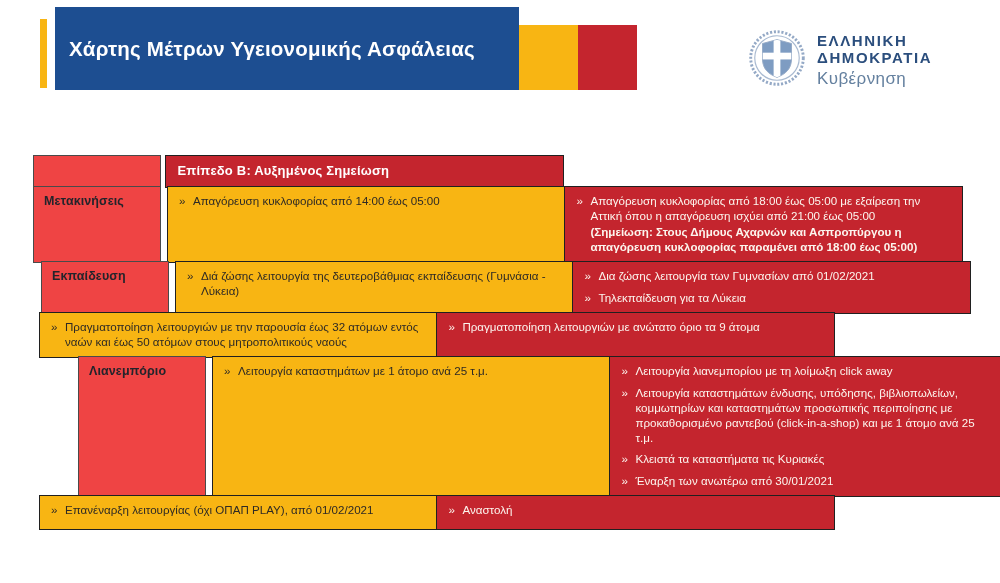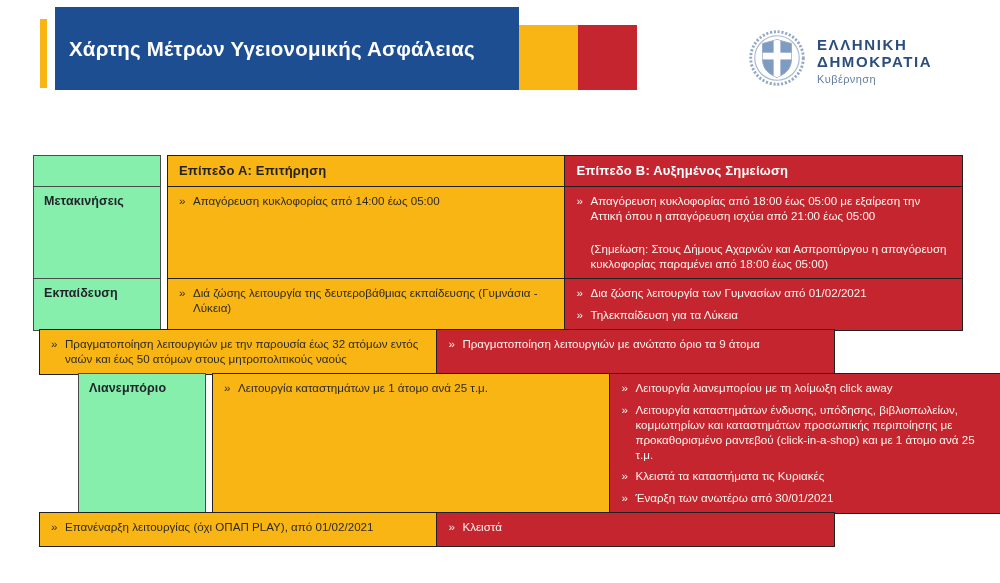--- a/index.html
+++ b/index.html
@@ -13,46 +13,46 @@
   .banner{
     position:absolute;left:55px;top:7px;width:464px;height:83px;background:#1D4E91;
     display:flex;flex-direction:column;justify-content:center;box-sizing:border-box;padding-left:14px;
   }
   .banner .t{color:#ffffff;font-weight:bold;font-size:20.5px;line-height:1.33;letter-spacing:0.2px;}
   .sq{position:absolute;top:25px;width:59px;height:65px;}
   .sq.y{left:519px;background:#F8B513;}
   .sq.r{left:578px;background:#C4252E;}
   .gov-logo{position:absolute;left:748px;top:29px;display:flex;align-items:center;gap:11px;}
   .gov-text .org{font-size:15px;font-weight:bold;letter-spacing:1.6px;color:#2B4E7D;}
-  .gov-text .sub{font-size:11px;color:#64809F;margin-top:3px;letter-spacing:0.4px;}
+  .gov-text .sub{font-size:17px;color:#64809F;margin-top:3px;letter-spacing:0.4px;}
   
   .measures{position:absolute;left:33px;top:155px;width:932px;}
   .trow{display:flex;align-items:stretch;margin-top:-1.6px;}
   .measures > .trow:first-child{margin-top:0;}
   .lcell{
-    width:128px;flex:0 0 128px;box-sizing:border-box;background:#86efac;
+    width:128px;flex:0 0 128px;box-sizing:border-box;background:#ef4444;
     border:1.6px solid #4A4A4A;padding:7px 8px 6px 10px;
     font-weight:bold;font-size:12.5px;color:#23242B;letter-spacing:0.1px;
   }
   .gut{width:6px;flex:0 0 6px;}
   .ccell{
     width:399px;flex:0 0 399px;box-sizing:border-box;border:1.6px solid #202020;
     padding:7px 12px 7px 11px;font-size:11.6px;line-height:1.28;
   }
   .ccell.a{background:#F8B513;color:#2E2A25;}
   .ccell.b{background:#C4252E;color:#FCF5EE;margin-left:-1.6px;}
   .hrow{height:33px;}
   .hrow .ccell{display:flex;align-items:center;padding-top:0;padding-bottom:0;font-weight:bold;font-size:13px;letter-spacing:0.2px;}
   .hrow .ccell.a{color:#25221C;}
   .hrow .ccell.b{color:#ffffff;}
-  .r0{min-height:73px;} .r1{min-height:49px;} .r2{min-height:45px;} .r3{min-height:126px;margin-left:45px;} .r4{min-height:35px;}
+  .r0{min-height:73px;} .r1{min-height:49px;margin-left:8px;} .r2{min-height:45px;} .r3{min-height:126px;margin-left:45px;} .r4{min-height:35px;}
   .item{display:flex;margin-top:7px;}
   .item:first-child{margin-top:0;}
   .item .mk{width:14px;flex:0 0 14px;}
-  .item.note{margin-top:18px;padding-left:14px;}
+  .item.note{margin-top:1px;padding-left:14px;font-weight:bold;}
   .item .tx{flex:1 1 auto;}
 </style>
 </head>
 <body>
 
 <div class="accent-strip"></div>
 
 <div class="banner">
   <div class="t">Χάρτης Μέτρων Υγειονομικής Ασφάλειας</div>
 </div>
@@ -78,21 +78,20 @@
   <div class="gov-text">
     <div class="org">ΕΛΛΗΝΙΚΗ ΔΗΜΟΚΡΑΤΙΑ</div>
     <div class="sub">Κυβέρνηση</div>
   </div>
 </div>
 
 <div class="measures">
   <div class="trow hrow">
     <div class="lcell"></div>
     <div class="gut"></div>
-    <div class="ccell a">Επίπεδο Α: Επιτήρηση</div>
     <div class="ccell b">Επίπεδο Β: Αυξημένος Σημείωση</div>
   </div>
   <div>
       <div class="trow r0">
         <div class="lcell">Μετακινήσεις</div>
         <div class="gut"></div>
         <div class="ccell a">
           <div class="item">
             <div class="mk">»</div>
             <div class="tx">Απαγόρευση κυκλοφορίας από 14:00 έως 05:00</div>
@@ -175,18 +174,18 @@
         <div class="gut"></div>
         <div class="ccell a">
           <div class="item">
             <div class="mk">»</div>
             <div class="tx">Επανέναρξη λειτουργίας (όχι ΟΠΑΠ PLAY), από 01/02/2021</div>
           </div>
         </div>
         <div class="ccell b">
           <div class="item">
             <div class="mk">»</div>
-            <div class="tx">Κλειστά</div>
+            <div class="tx">Αναστολή</div>
           </div>
         </div>
       </div>
     </div>
 </div>
 
 </body></html>

